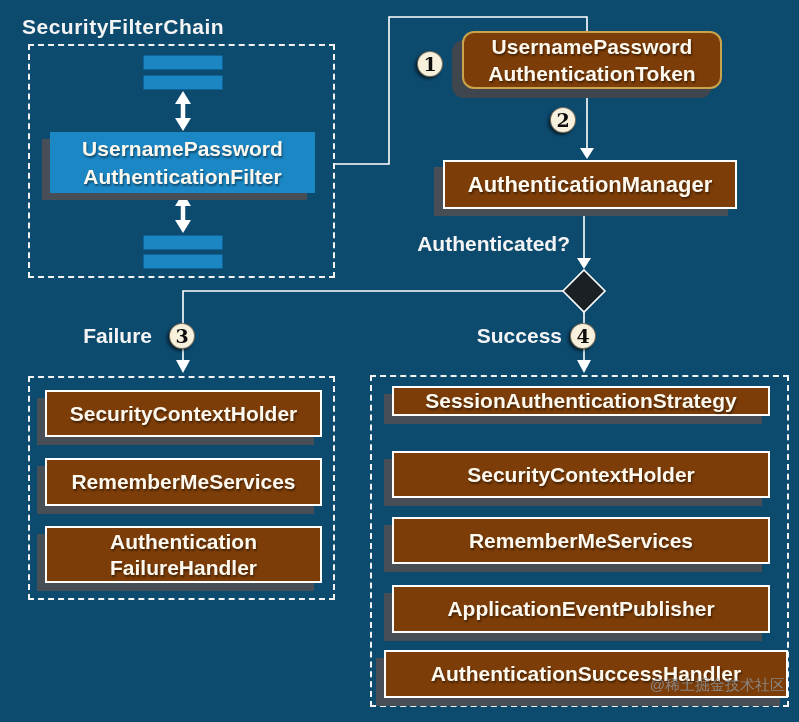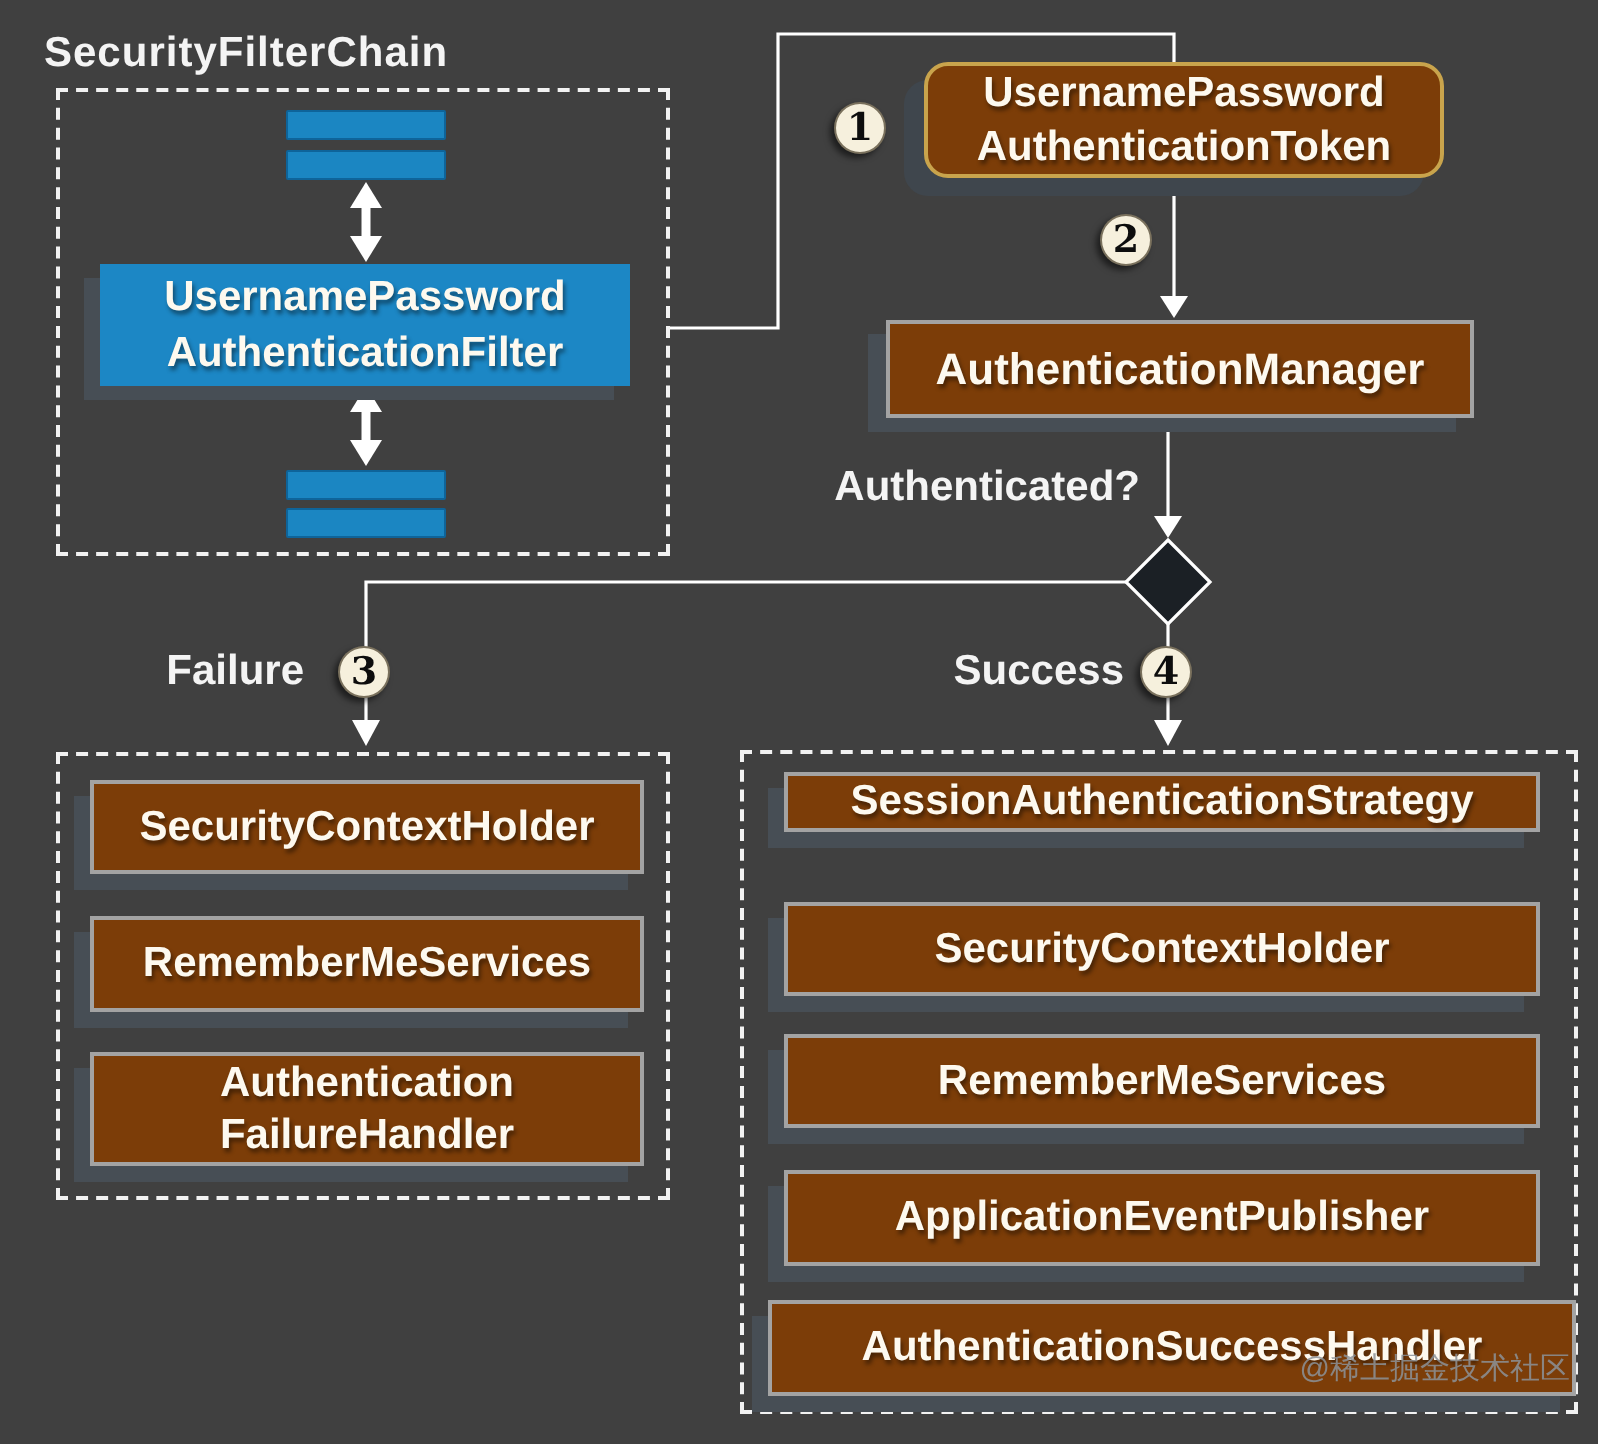--- a/index.html
+++ b/index.html
@@ -1,18 +1,18 @@
 <!DOCTYPE html>
 <html><head>
 <meta charset="utf-8">
 <style>
   html,body{margin:0;padding:0;background:#101418;}
   #stage{
     position:relative;width:799px;height:722px;overflow:hidden;
-    background:#404040;
+    background:#0c4a6e;
     font-family:"Liberation Sans","DejaVu Sans",sans-serif;
   }
   #wires{position:absolute;left:0;top:0;width:799px;height:722px;}
   .abs{position:absolute;box-sizing:border-box;}
   .diagram-title{
     color:#f4f4f4;font-size:21px;font-weight:bold;letter-spacing:.5px;
   }
   .dashed-group{
     border:2px dashed #f2f2f2;background:transparent;
   }
@@ -22,21 +22,21 @@
   .node{
     display:flex;align-items:center;justify-content:center;text-align:center;
     color:#fdf9ef;font-weight:bold;white-space:pre-line;
     text-shadow:1px 2px 2px rgba(0,0,0,.45);
   }
   .blue-node{
     background:#1c87c5;font-size:21px;line-height:28px;
     box-shadow:-8px 7px 0 #474e55;
   }
   .brown-node{
-    background:#7c3d08;border:2px solid #a3a3a3;font-size:21px;line-height:26px;
+    background:#7c3d08;border:2px solid #ffffff;font-size:21px;line-height:26px;
     box-shadow:-8px 8px 0 #474e55;
   }
   .token-node{
     border:2px solid #c9a44c;border-radius:12px;line-height:27px;
     box-shadow:-10px 9px 0 #3f464d;
   }
   .manager-node{font-size:22px;box-shadow:-9px 7px 0 #474e55;}
   .step-badge{
     width:26px;height:26px;border-radius:50%;
     background:#f6f0dd;border:1px solid rgba(55,45,25,.65);

